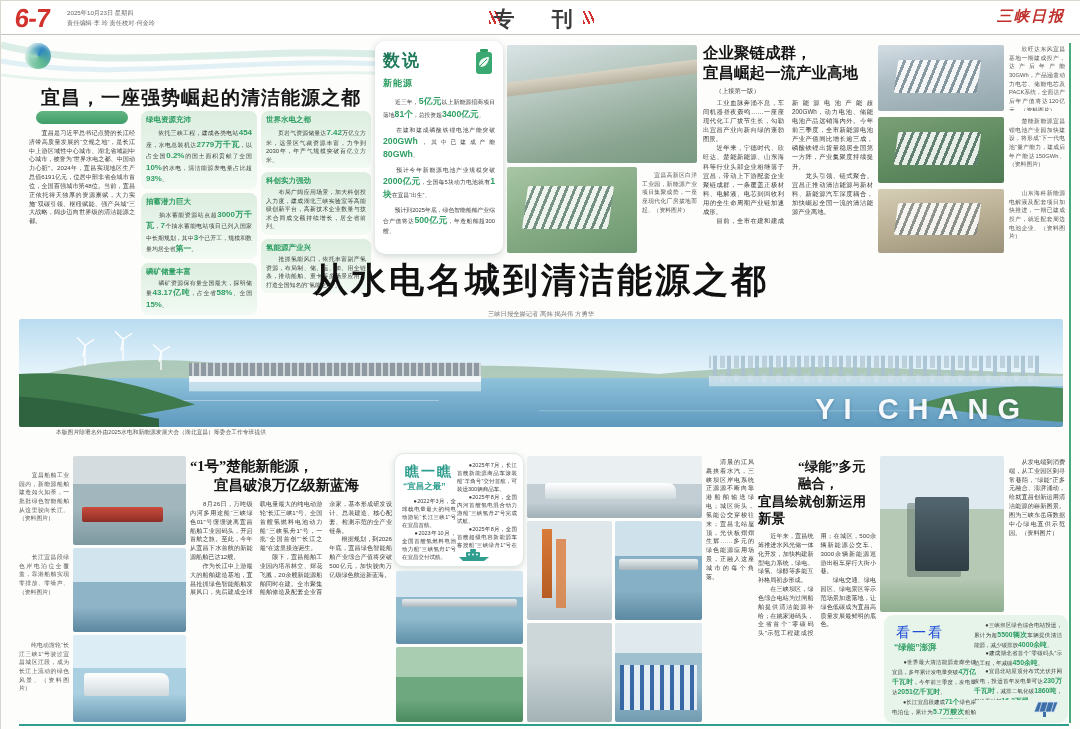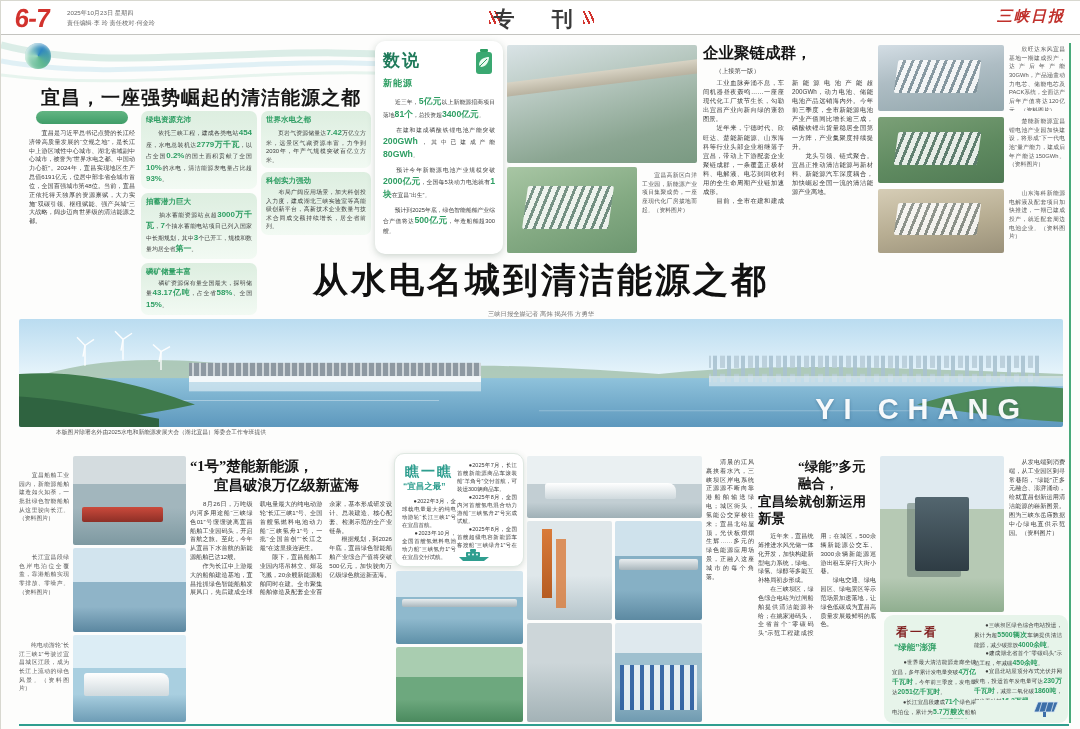--- a/index.html
+++ b/index.html
@@ -95,21 +95,21 @@
   .pano-cap{position:absolute;left:55px;top:427px;width:300px;font-size:5.8px;line-height:1.5;color:#555;}
 
   
   .qiao{position:absolute;left:393px;top:452px;width:130px;height:114px;background:#fff;border:1px solid #dfe8e2;border-radius:10px;
     box-shadow:0 2px 6px rgba(60,90,70,.18);box-sizing:border-box;}
   .qiao .t1{position:absolute;left:10px;top:9px;font-size:14px;font-weight:bold;color:#2f9e8f;letter-spacing:2px;}
   .qiao .t2{position:absolute;left:8px;top:27px;font-size:8.5px;font-weight:bold;color:#2f9e8f;}
   .qiao .c1{position:absolute;left:7px;top:44px;width:54px;height:62px;font-size:5.5px;line-height:1.45;color:#3c3c3c;text-align:justify;overflow:hidden;}
   .qiao .c2{position:absolute;right:6px;top:8px;width:60px;height:86px;font-size:5.5px;line-height:1.45;color:#3c3c3c;text-align:justify;overflow:hidden;}
   .kan{position:absolute;left:883px;top:614px;width:184px;height:108px;background:#e7f4ea;border-radius:9px;box-sizing:border-box;}
-  .kan .t1{position:absolute;left:12px;top:9px;font-size:12px;font-weight:bold;color:#7f1d1d;letter-spacing:2px;}
+  .kan .t1{position:absolute;left:12px;top:9px;font-size:14px;font-weight:normal;color:#1d4ed8;letter-spacing:2px;}
   .kan .t2{position:absolute;left:10px;top:27px;font-size:8.5px;font-weight:bold;color:#2e9e63;}
   .kan .c1{position:absolute;left:8px;top:44px;width:84px;height:60px;font-size:5.5px;line-height:1.45;color:#3c3c3c;text-align:justify;overflow:hidden;}
   .kan .c2{position:absolute;right:6px;top:7px;width:88px;height:78px;font-size:5.5px;line-height:1.45;color:#3c3c3c;text-align:justify;overflow:hidden;}
   .kan .hl,.qiao .hl{font-size:1.25em;}
 </style>
 </head>
 <body>
 
 <div class="page">
 
@@ -156,20 +156,24 @@
   </div>
 
   <div class="abs" style="left:260px;top:110px;width:110px;">
     <div class="gbox">
       <h4>世界水电之都</h4>
       <p><span>　　页岩气资源储量达</span><span class="hl">7.42</span><span>万亿立方米，远景区气藏资源丰富，力争到2030年，年产气规模突破百亿立方米。</span></p>
     </div>
     <div class="gbox">
       <h4>科创实力强劲</h4>
       <p><span>　　布局广阔应用场景，加大科创投入力度，建成湖北三峡实验室等高能级创新平台，高新技术企业数量与技术合同成交额持续增长，居全省前列。</span></p>
+    </div>
+    <div class="gbox">
+      <h4>氢能源产业兴</h4>
+      <p><span>　　抢抓氢能风口，依托丰富副产氢资源，布局制、储、运、加、用全链条，推动船舶、重卡等多场景应用，打造全国知名的“氢能之城”。</span></p>
     </div>
   </div>
 
   <div class="stats">
     <span class="t1 serif">数说</span><br>
     <span class="t2">新能源</span>
     <svg class="batt" width="22" height="28" viewBox="0 0 22 28">
       <rect x="7" y="0" width="8" height="3" rx="1" fill="#2e9e63"></rect>
       <rect x="3" y="3" width="16" height="22" rx="3" fill="#3aa871"></rect>
       <path d="M6,16 C6,10 12,8 16,8 C16,14 12,18 8,18 Z" fill="#eafaf0"></path>
@@ -180,20 +184,21 @@
     <div class="item"><span>　　预计今年新能源电池产业规模突破</span><span class="hl">2000亿元</span><span>，全国每5块动力电池就有</span><span class="hl">1块</span><span>在宜昌“出生”。</span></div>
     <div class="item"><span>　　预计到2025年底，绿色智能船舶产业综合产值将达</span><span class="hl">500亿元</span><span>，年造船舶超300艘。</span></div>
   </div>
 
   <div class="ph ph-m1 aer acc-road" style="left:506px;top:44px;width:190px;height:118px;"></div>
   <div class="ph ph-m2 aer" style="left:506px;top:166px;width:130px;height:86px;"></div>
   <div class="abs cap-t" style="left:641px;top:170px;width:55px;">　　宜昌高新区白洋工业园，新能源产业项目集聚成势，一座座现代化厂房拔地而起。（资料图片）</div>
 
   <div class="abs" style="left:702px;top:42px;width:170px;">
     <div class="a-head serif" style="font-size:15.5px;">企业聚链成群，</div>
+    <div class="a-head serif" style="font-size:15.5px;">宜昌崛起一流产业高地</div>
     <div class="lead" style="margin-top:4px;">　　（上接第一版）</div>
     <div class="body-t pre" style="margin-top:2px;height:160px;column-count:2;column-gap:8px;overflow:hidden;">　　工业血脉奔涌不息，车间机器昼夜轰鸣……一座座现代化工厂拔节生长，勾勒出宜昌产业向新向绿的蓬勃图景。
 　　近年来，宁德时代、欣旺达、楚能新能源、山东海科等行业头部企业相继落子宜昌，带动上下游配套企业聚链成群，一条覆盖正极材料、电解液、电芯到回收利用的全生命周期产业链加速成形。
 　　目前，全市在建和建成新能源电池产能超200GWh，动力电池、储能电池产品远销海内外。今年前三季度，全市新能源电池产业产值同比增长逾三成，磷酸铁锂出货量稳居全国第一方阵，产业集聚度持续提升。
 　　龙头引领、链式聚合。宜昌正推动清洁能源与新材料、新能源汽车深度耦合，加快崛起全国一流的清洁能源产业高地。</div>
   </div>
 
   <div class="ph ph-r1 aer" style="left:877px;top:44px;width:126px;height:66px;"></div>
   <div class="abs cap-t" style="left:1008px;top:44px;width:56px;height:66px;overflow:hidden;">　　欣旺达东风宜昌基地一期建成投产，达产后年产能30GWh，产品涵盖动力电芯、储能电芯及PACK系统，全面达产后年产值将达120亿元。（资料图片）</div>
   <div class="ph ph-r2 aer" style="left:877px;top:116px;width:126px;height:66px;"></div>

